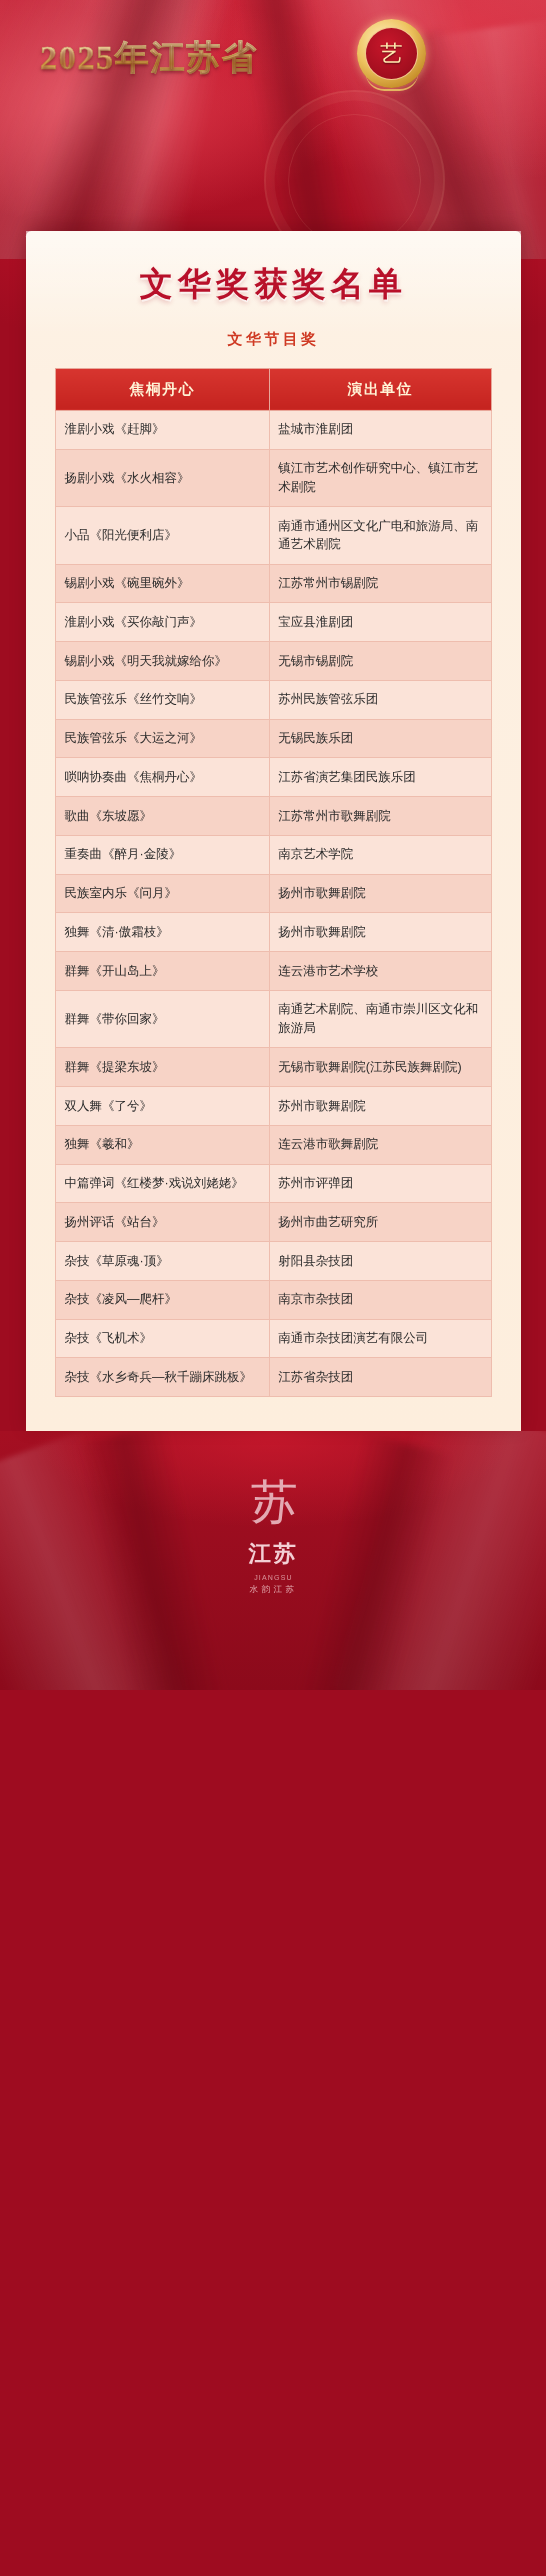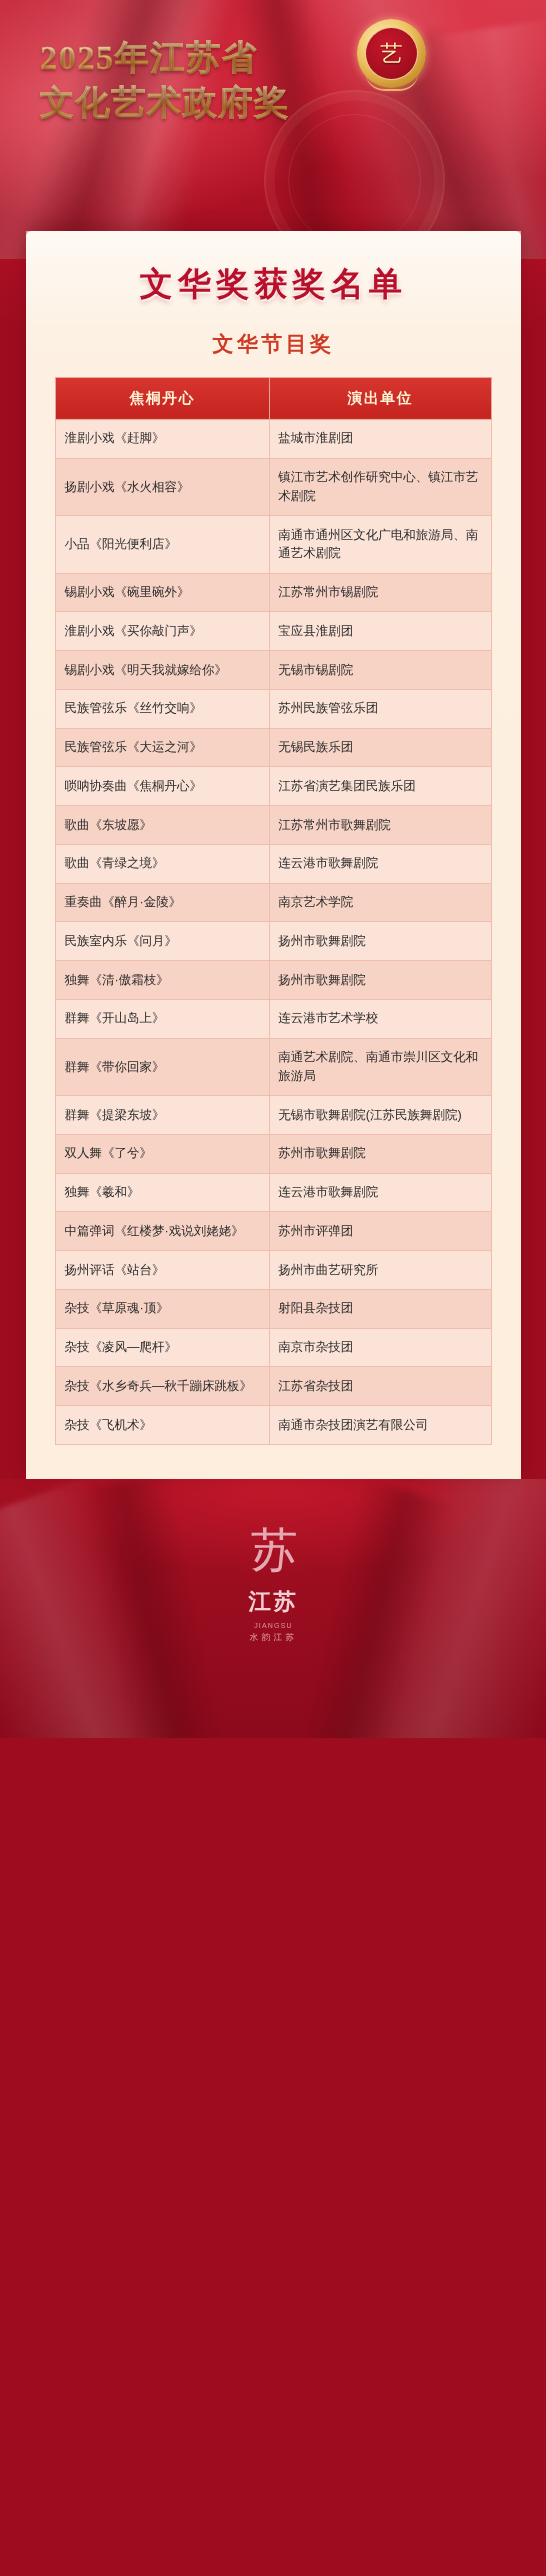--- a/index.html
+++ b/index.html
@@ -168,21 +168,21 @@
     letter-spacing: 5.2px;
     color: #b8102a;
     text-shadow: 0.9px 1.7px 0 rgba(255,255,255,.65), 0 2.6px 5.2px rgba(170,20,40,.28);
     margin: 5.2px 0 22.4px;
   }
   .sub-title {
     position: relative;
     text-align: center;
     font-family: Liberation Serif, serif;
     font-weight: bold;
-    font-size: 21px;
+    font-size: 15px;
     letter-spacing: 3.4px;
     color: #cf3a24;
     margin-bottom: 19px;
   }
 
   
   .table-wrap {
     position: relative;
     margin: 0 29px;
   }
@@ -283,21 +283,20 @@
 
     <div class="emblem">
       <div class="ring"></div>
       <div class="inner"></div>
       <div class="glyph">艺</div>
       <div class="wheat"></div>
     </div>
 
     <div class="headline">
       <div class="line">2025年江苏省</div>
-      <div class="line">文化艺术政府奖</div>
     </div>
   </div>
 
   <div class="sheet">
     <div class="award-title">文华奖获奖名单</div>
     <div class="sub-title">文华节目奖</div>
 
     <div class="table-wrap">
       <table class="award-table">
         <colgroup>
@@ -345,24 +344,20 @@
             </tr>
             <tr>
               <td>唢呐协奏曲《焦桐丹心》</td>
               <td>江苏省演艺集团民族乐团</td>
             </tr>
             <tr>
               <td>歌曲《东坡愿》</td>
               <td>江苏常州市歌舞剧院</td>
             </tr>
             <tr>
-              <td>歌曲《青绿之境》</td>
-              <td>连云港市歌舞剧院</td>
-            </tr>
-            <tr>
               <td>重奏曲《醉月·金陵》</td>
               <td>南京艺术学院</td>
             </tr>
             <tr>
               <td>民族室内乐《问月》</td>
               <td>扬州市歌舞剧院</td>
             </tr>
             <tr>
               <td>独舞《清·傲霜枝》</td>
               <td>扬州市歌舞剧院</td>
@@ -397,26 +392,26 @@
             </tr>
             <tr>
               <td>杂技《草原魂·顶》</td>
               <td>射阳县杂技团</td>
             </tr>
             <tr>
               <td>杂技《凌风—爬杆》</td>
               <td>南京市杂技团</td>
             </tr>
             <tr>
+              <td>杂技《飞机术》</td>
+              <td>南通市杂技团演艺有限公司</td>
+            </tr>
+            <tr>
               <td>杂技《水乡奇兵—秋千蹦床跳板》</td>
               <td>江苏省杂技团</td>
-            </tr>
-            <tr>
-              <td>杂技《飞机术》</td>
-              <td>南通市杂技团演艺有限公司</td>
             </tr>
           </tbody>
       </table>
     </div>
   </div>
 
   <div class="footer">
     <div class="silk-fold ff1"></div>
     <div class="silk-fold ff2"></div>
     <div class="silk-dark fd1"></div>

